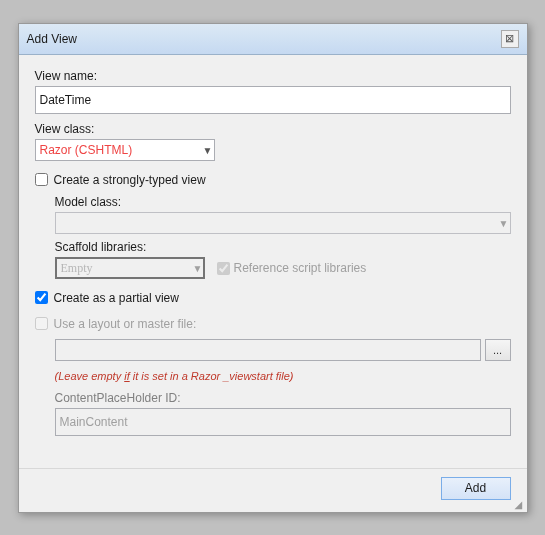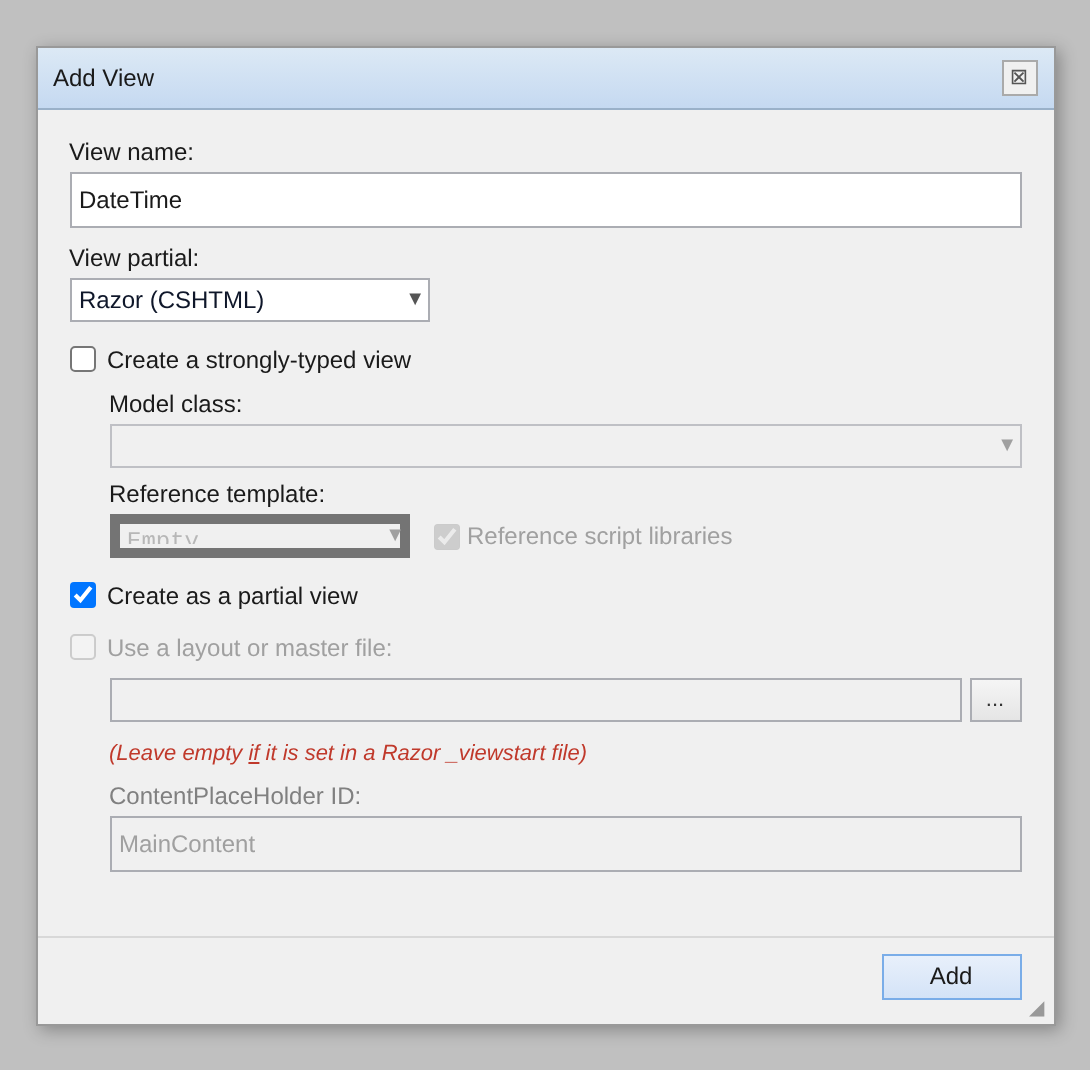--- a/index.html
+++ b/index.html
@@ -91,21 +91,21 @@
     }
 
     .select-control {
       width: 100%;
       height: 22px;
       border: 1px solid #abadb3;
       background: #fff;
       padding: 2px 20px 2px 4px;
       font-size: 12px;
       font-family: inherit;
-      color: #0f172a;
+      color: #ef4444;
       appearance: none;
       -webkit-appearance: none;
       cursor: pointer;
       outline: none;
     }
 
     .select-arrow {
       position: absolute;
       right: 2px;
       top: 50%;
@@ -152,25 +152,25 @@
 
     .scaffold-select-wrapper {
       position: relative;
       display: inline-block;
       width: 150px;
     }
 
     .scaffold-select {
       width: 100%;
       height: 22px;
-      border: 5px solid #404040;
+      border: 2px solid #404040;
       background: #f0f0f0;
       padding: 2px 20px 2px 4px;
       font-size: 12px;
-      font-family: Liberation Mono, monospace;
+      font-family: Liberation Serif, serif;
       color: #a0a0a0;
       appearance: none;
       -webkit-appearance: none;
       cursor: not-allowed;
       outline: none;
     }
 
     .ref-script-label {
       color: #a0a0a0;
       font-size: 12px;
@@ -290,21 +290,21 @@
   </div>
 
   <div class="dialog-content">
 
     <div class="field-group">
       <label class="field-label">View name:</label>
       <input type="text" class="text-input" value="DateTime" style="">
     </div>
 
     <div class="field-group">
-      <label class="field-label">View partial:</label>
+      <label class="field-label">View class:</label>
       <div class="select-wrapper">
         <select class="select-control">
           <option>Razor (CSHTML)</option>
           <option>ASPX</option>
         </select>
         <span class="select-arrow">▼</span>
       </div>
     </div>
 
     <div class="checkbox-row">
@@ -316,21 +316,21 @@
       <div class="field-group">
         <label class="field-label">Model class:</label>
         <div class="model-select-wrapper">
           <select class="model-select" disabled="">
           </select>
           <span class="select-arrow" style="color:#a0a0a0;">▼</span>
         </div>
       </div>
 
       <div class="field-group">
-        <label class="field-label">Reference template:</label>
+        <label class="field-label">Scaffold libraries:</label>
         <div class="scaffold-row">
           <div class="scaffold-select-wrapper">
             <select class="scaffold-select" disabled="">
               <option>Empty</option>
               <option>Create</option>
               <option>Delete</option>
               <option>Details</option>
               <option>Edit</option>
               <option>List</option>
             </select>

